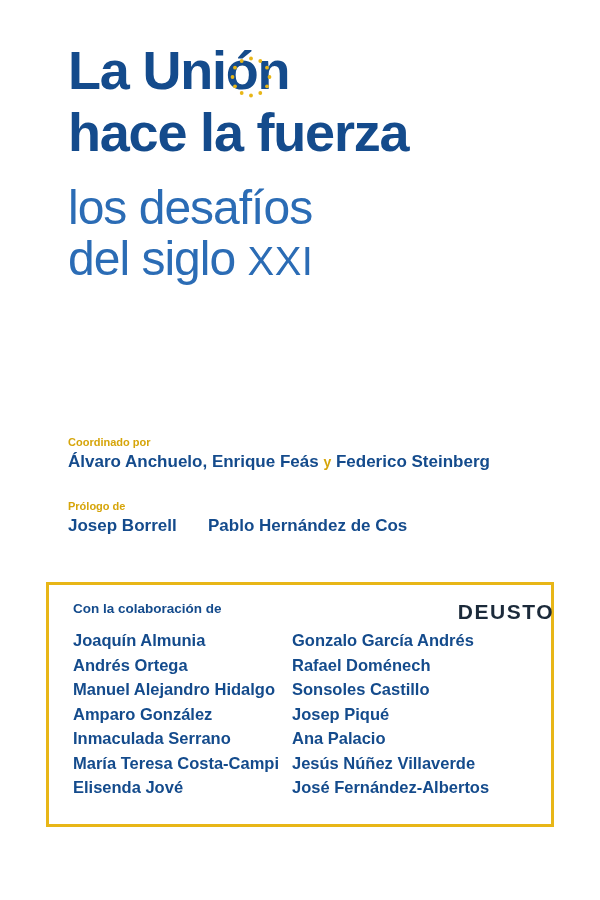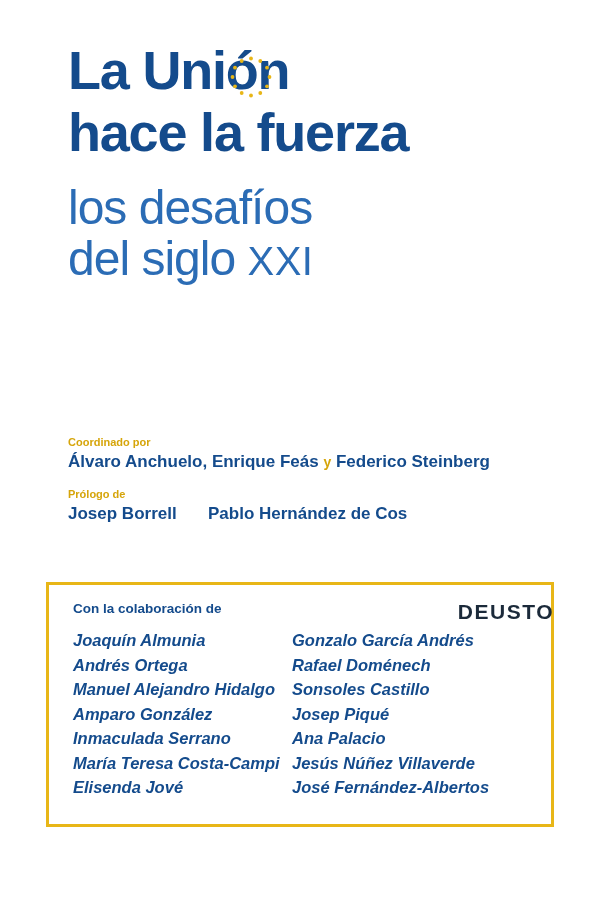--- a/index.html
+++ b/index.html
@@ -78,21 +78,21 @@
   .credits .small-label {
     font-size: 11px;
     font-weight: bold;
     color: #d6a50a;
     margin-bottom: 4px;
   }
   .coord-names {
     font-size: 17px;
     font-weight: bold;
     color: #144b8c;
-    margin-bottom: 16px;
+    margin-bottom: 28px;
   }
   .coord-names .conj {
     color: #d6a50a;
     font-weight: bold;
     font-size: 14px;
   }
   .two-col {
     display: flex;
   }
   .two-col .col {
@@ -130,21 +130,20 @@
   }
   .collab-cols .ccol {
     width: 238px;
   }
   .collab-name {
     font-size: 16.5px;
     font-weight: bold;
     color: #144b8c;
     line-height: 24.5px;
     white-space: nowrap;
-    font-style: italic;
   }
 
   
   .publisher {
     position: absolute;
     right: 46px;
     bottom: 28px;
     font-size: 21px;
     font-weight: bold;
     color: #1b2a3a;

